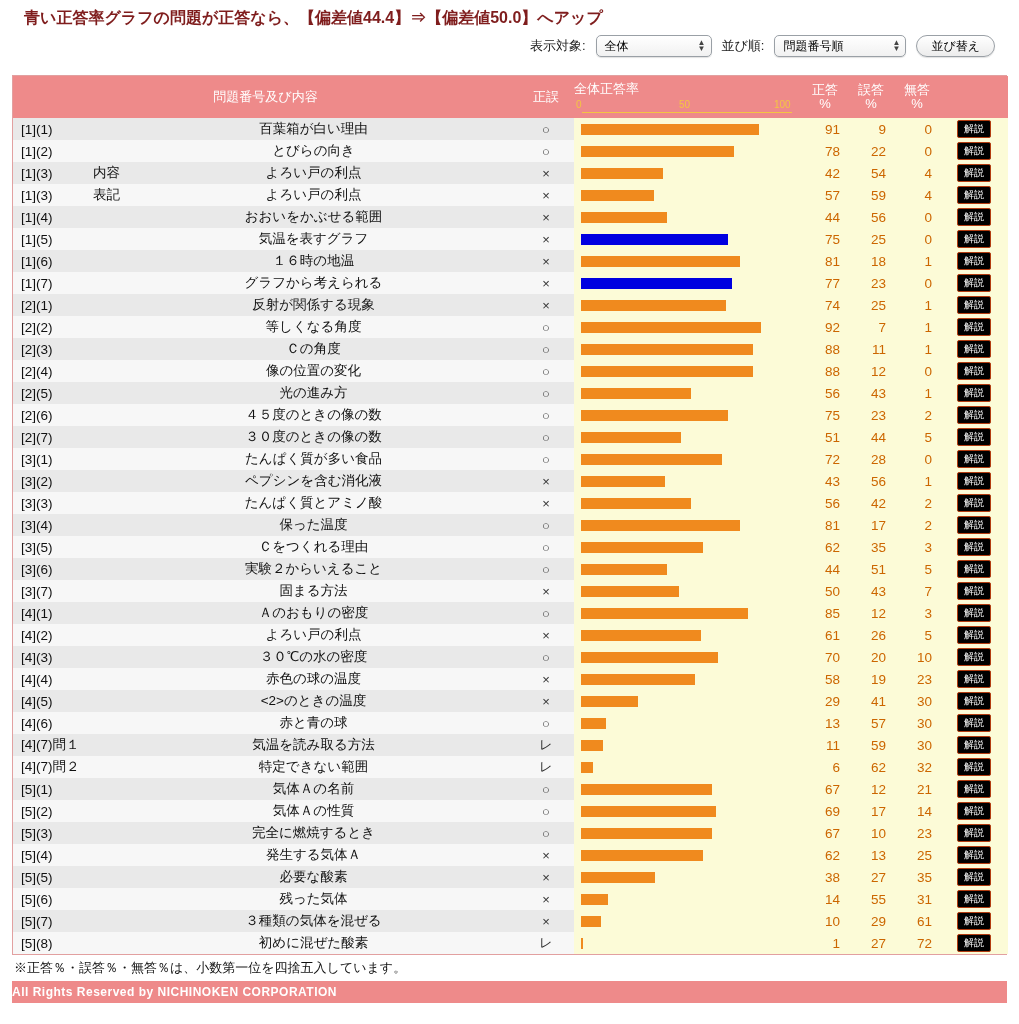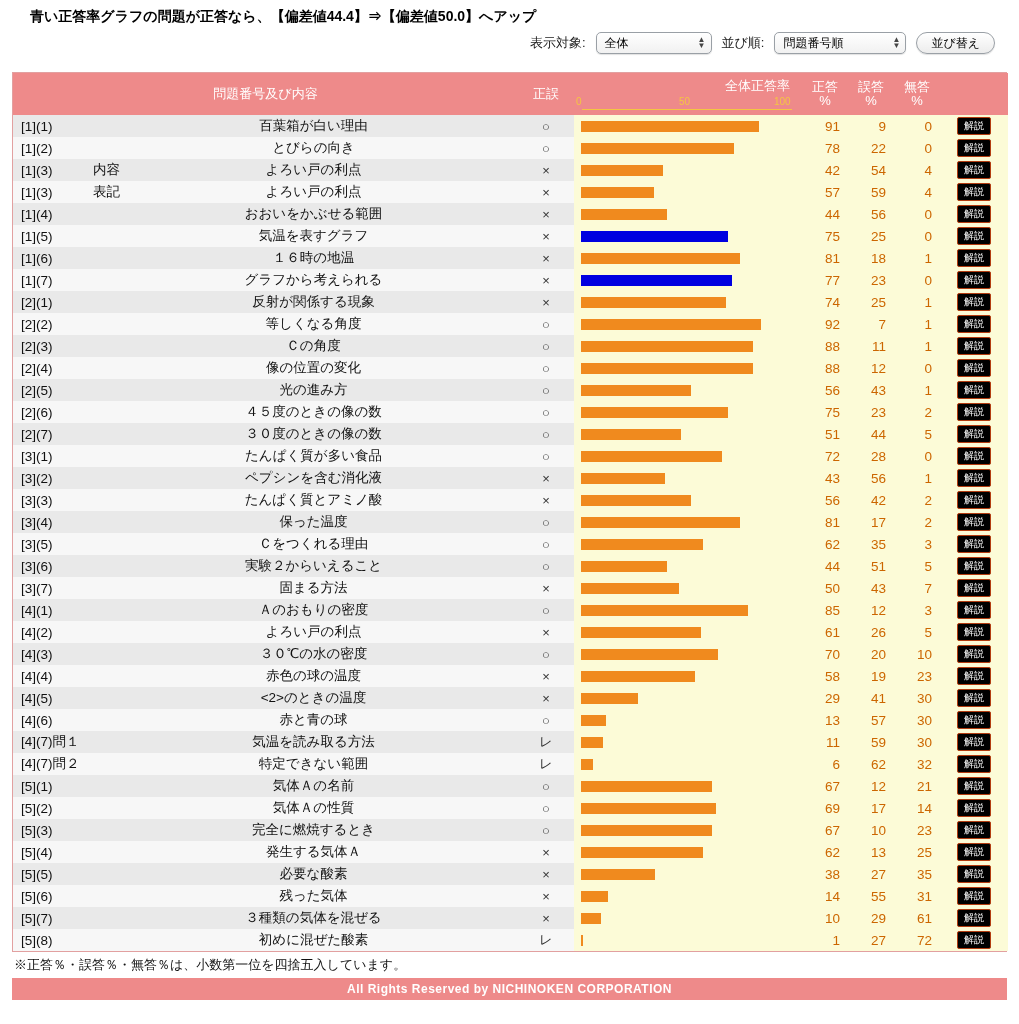--- a/index.html
+++ b/index.html
@@ -8,24 +8,24 @@
     background: #ffffff;
     font-family: "Liberation Sans", sans-serif;
   }
   body {
     width: 1019px;
     height: 1024px;
     position: relative;
     overflow: hidden;
   }
   .headline {
-    color: #000000;
-    font-size: 14px;
+    color: #7f1d1d;
+    font-size: 16px;
     font-weight: bold;
-    padding: 8px 0 0 30px;
+    padding: 8px 0 0 24px;
     letter-spacing: 0px;
   }
   .controls {
     display: flex;
     justify-content: flex-end;
     align-items: center;
     gap: 10px;
     padding: 6px 24px 0 0;
     font-size: 13px;
     color: #222;
@@ -85,21 +85,21 @@
     border: none;
     padding: 0;
   }
   th.col-q { width: 505px; }
   th.col-ox { width: 56px; }
   th.col-graph { width: 228px; position: relative; }
   th.col-pct { width: 46px; }
   th.col-btn { width: 68px; }
 
   .pct-head { line-height: 14px; }
-  .graph-head-title { position: absolute; top: 4px; left: 0; right: 12px; text-align: right; }
+  .graph-head-title { position: absolute; top: 4px; left: 0; right: 12px; text-align: left; }
   .axis {
     position: absolute;
     left: 0;
     right: 0;
     bottom: 1px;
     height: 18px;
   }
   .axis .tickline {
     position: absolute;
     left: 8px;
@@ -169,21 +169,20 @@
   }
   .note {
     font-size: 13px;
     color: #111;
     padding: 4px 0 4px 14px;
     background: #fff;
   }
   .footer {
     background: #ee8a8a;
     color: #ffffff;
-    text-align: center;
     font-size: 12px;
     font-weight: bold;
     letter-spacing: 0.5px;
     padding: 4px 0;
     margin: 0 12px;
   }
 </style>
 </head>
 <body>
 

